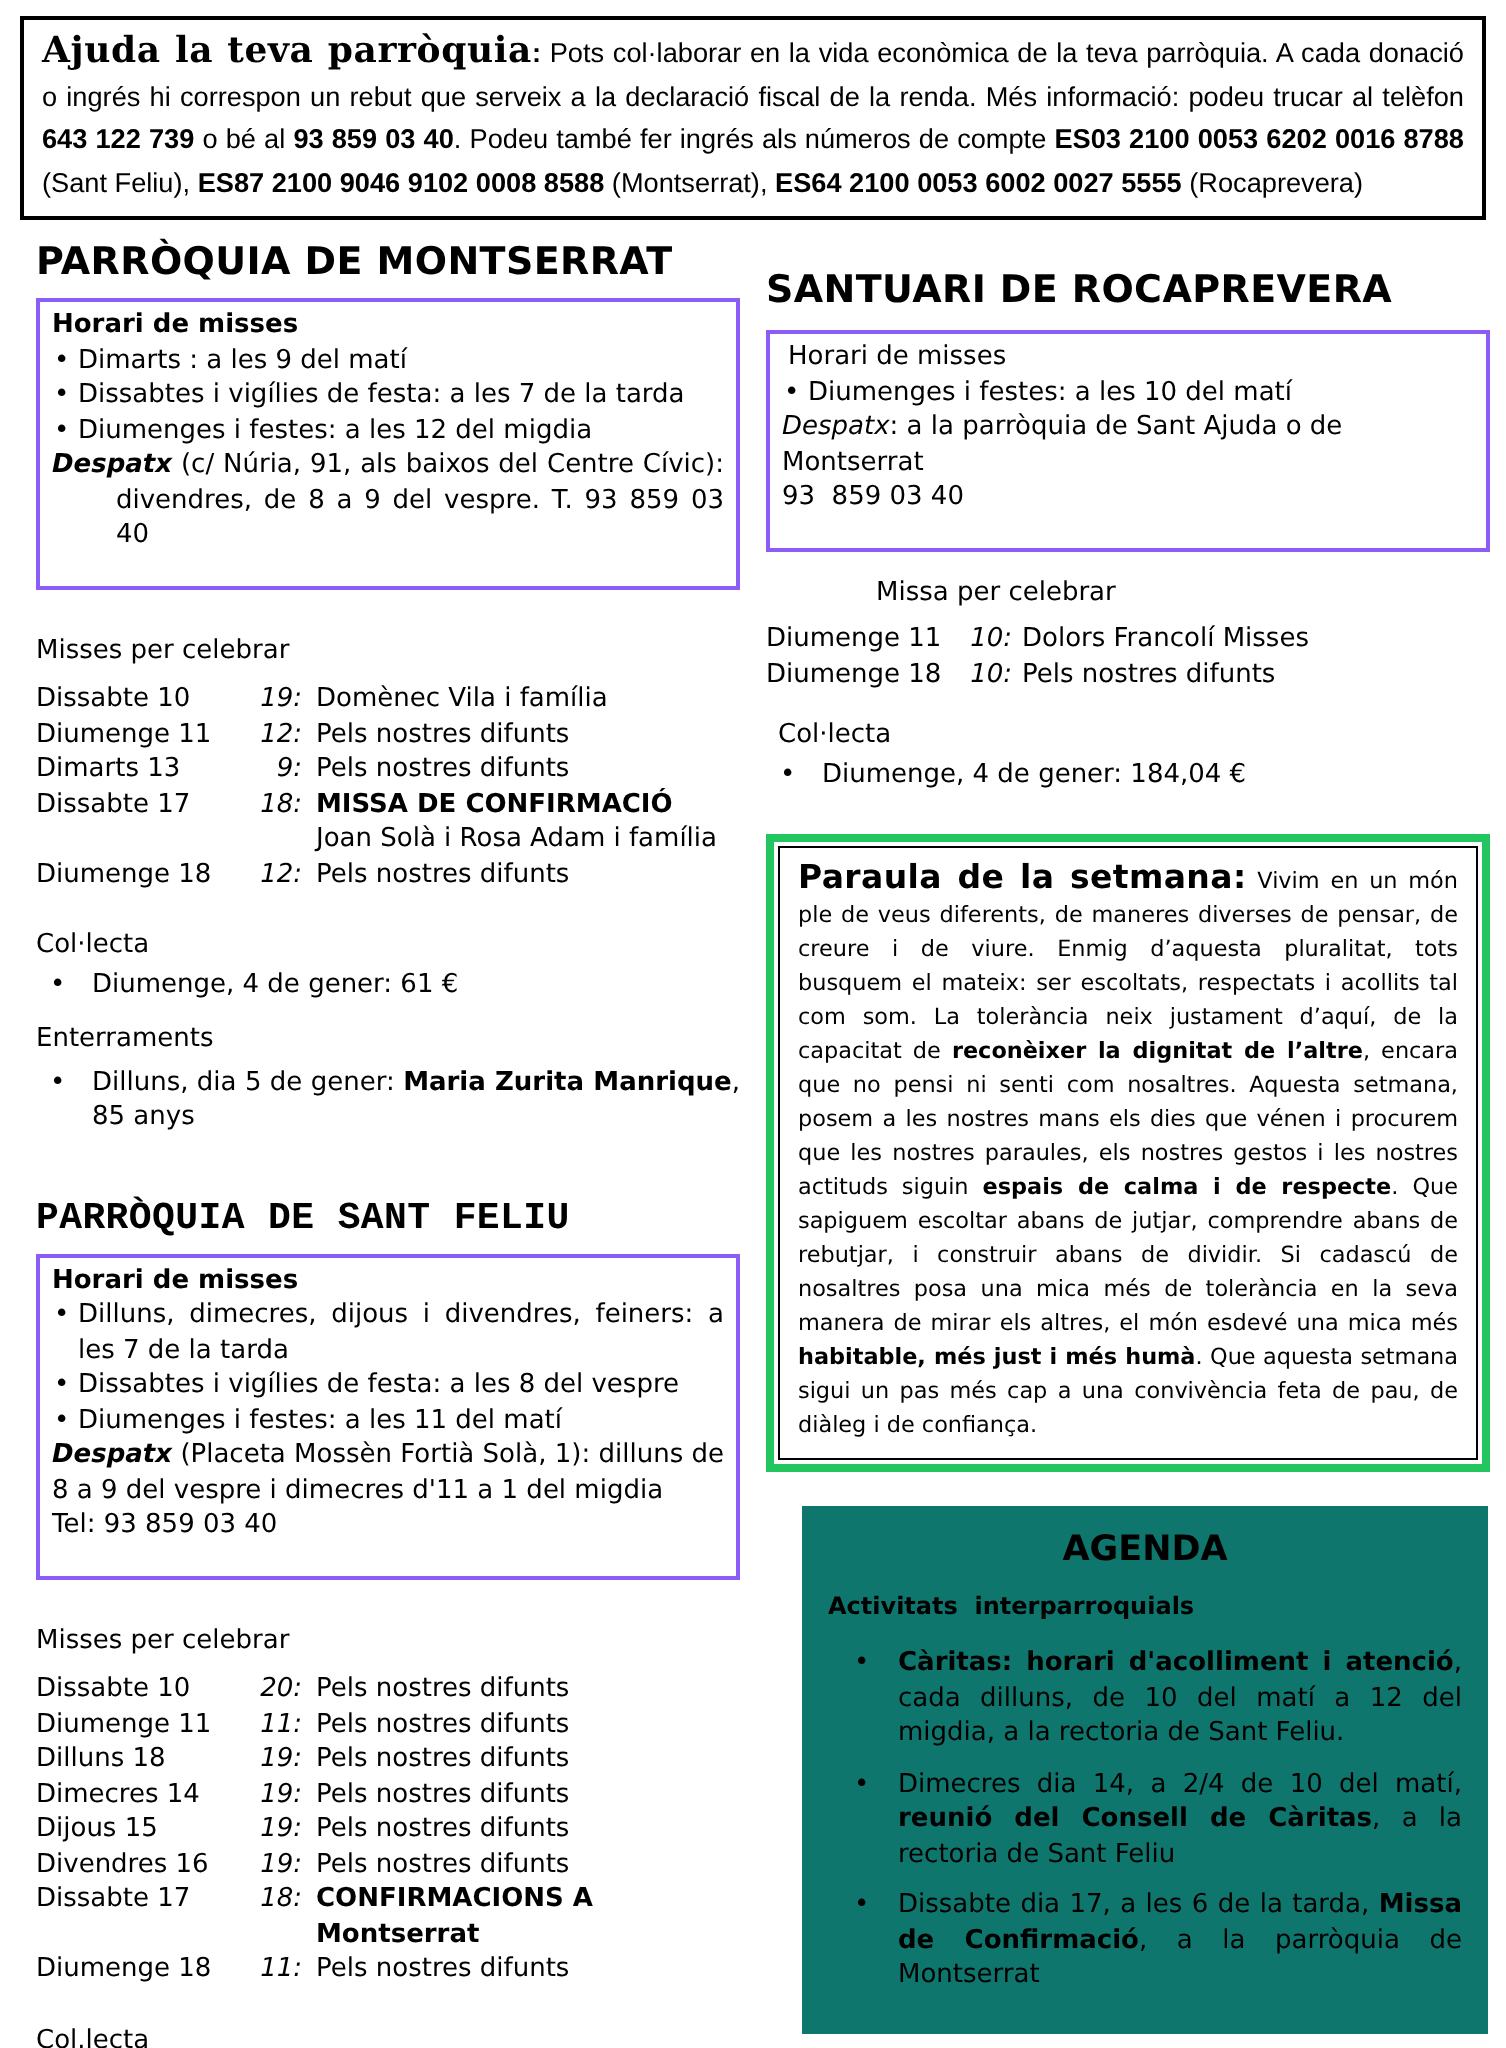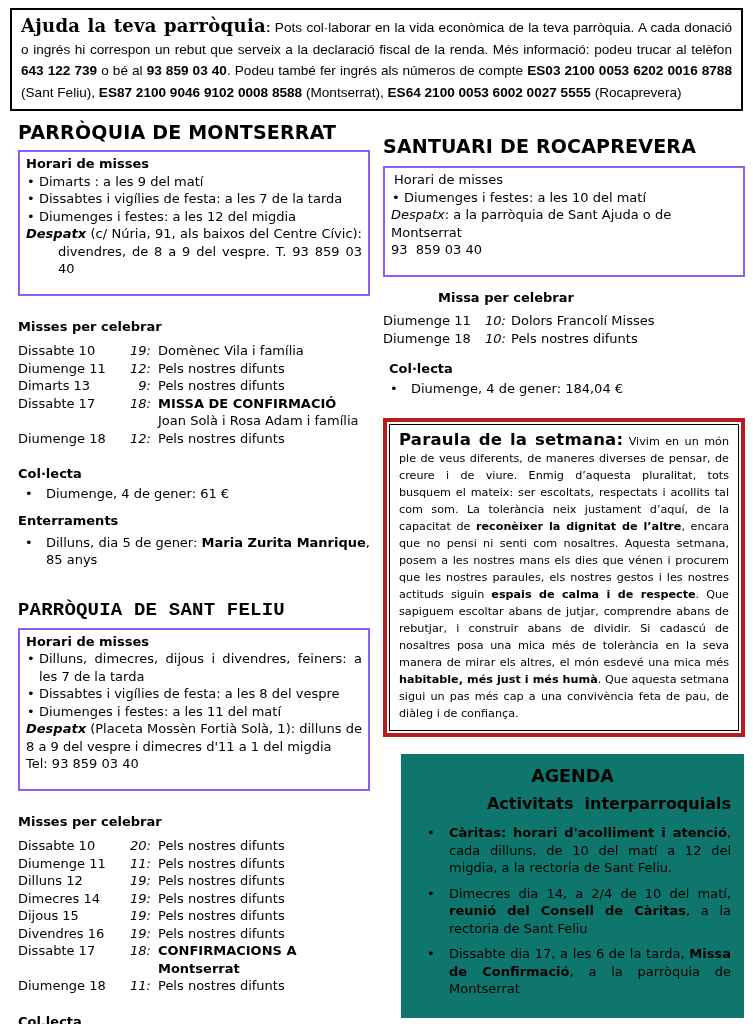--- a/index.html
+++ b/index.html
@@ -38,50 +38,50 @@
   .col-right .section-title { margin:24px 0 9px; }
 
   .box { border:2px solid #8b5cf6; padding:3px 6px 16px; text-align:justify; }
   .box .box-heading { font-weight:bold; }
   .box .box-heading.regular { font-weight:normal; }
   ul.plain { list-style:none; }
   li.bullet { position:relative; padding-left:13px; }
   li.bullet::before { content:"•"; position:absolute; left:1px; }
   .despatx-hang { padding-left:32px; text-indent:-32px; }
 
-  .sub-heading { font-weight:bold; }
+  .sub-heading { font-weight:normal; }
   .h-misses { margin:22px 0 7px; }
   .h-collecta { margin:18px 0 2px; }
   .h-enterraments { margin:10px 0 4px; }
 
   .mass-row { display:grid; grid-template-columns:92px 34px 1fr; column-gap:7px; }
   .mass-row .hour { text-align:right; font-style:italic; }
   .mass-row-r { grid-template-columns:92px 26px 1fr; column-gap:5px; }
 
   li.bullet-wide { position:relative; padding-left:28px; list-style:none; text-align:justify; }
   li.bullet-wide::before { content:"•"; position:absolute; left:7px; }
 
   
   .h-missa-r { margin:12px 0 6px; padding-left:55px; }
   .h-collecta-r { margin:13px 0 2px; padding-left:6px; }
 
   
-  .paraula-outer { border:4px solid #b91c1c; margin-top:21px; }
+  .paraula-outer { border:4px solid #22c55e; margin-top:21px; }
   .paraula-inner {
     border:1px solid #000; margin:2px;
     padding:6px 9px 8px;
     text-align:justify;
     font-size:11.2px; line-height:17px;
   }
   .paraula-title { font-weight:bold; font-size:16.5px; letter-spacing:.2px; }
 
   
   .agenda { background:#0f766e; margin:17px 1px 0 18px; padding:12px 13px 20px; }
   .agenda-title { text-align:center; font-weight:bold; font-size:17.5px; line-height:20px; margin-bottom:9px; }
-  .agenda-subtitle { font-weight:bold; font-size:16px; line-height:18px; margin-bottom:11px;text-align:right; }
+  .agenda-subtitle { font-weight:bold; font-size:12px; line-height:18px; margin-bottom:11px; }
   .agenda ul { list-style:none; }
   .agenda li { position:relative; padding-left:35px; text-align:justify; margin-bottom:8px; }
   .agenda li:last-child { margin-bottom:0; }
   .agenda li::before { content:"•"; position:absolute; left:13px; }
 </style>
 </head>
 <body>
 
 <div class="header-box">
   <span><span class="b seg-title">Ajuda la teva parròquia</span><span class="b">: </span><span>Pots col·laborar en la vida econòmica de la teva parròquia. A cada donació o ingrés hi correspon un rebut que serveix a la declaració fiscal de la renda. Més informació: podeu trucar al telèfon </span><span class="b">643 122 739</span><span> o bé al </span><span class="b">93 859 03 40</span><span>. Podeu també fer ingrés als números de compte </span><span class="b">ES03 2100 0053 6202 0016 8788</span><span> (Sant Feliu), </span><span class="b">ES87 2100 9046 9102 0008 8588</span><span> (Montserrat), </span><span class="b">ES64 2100 0053 6002 0027 5555</span><span> (Rocaprevera)</span></span>
@@ -166,21 +166,21 @@
         <span class="day">Dissabte 10</span>
         <span class="hour">20:</span>
         <span class="desc"><span>Pels nostres difunts</span></span>
       </div>
       <div class="mass-row">
         <span class="day">Diumenge 11</span>
         <span class="hour">11:</span>
         <span class="desc"><span>Pels nostres difunts</span></span>
       </div>
       <div class="mass-row">
-        <span class="day">Dilluns 12</span>
+        <span class="day">Dilluns 18</span>
         <span class="hour">19:</span>
         <span class="desc"><span>Pels nostres difunts</span></span>
       </div>
       <div class="mass-row">
         <span class="day">Dimecres 14</span>
         <span class="hour">19:</span>
         <span class="desc"><span>Pels nostres difunts</span></span>
       </div>
       <div class="mass-row">
         <span class="day">Dijous 15</span>

